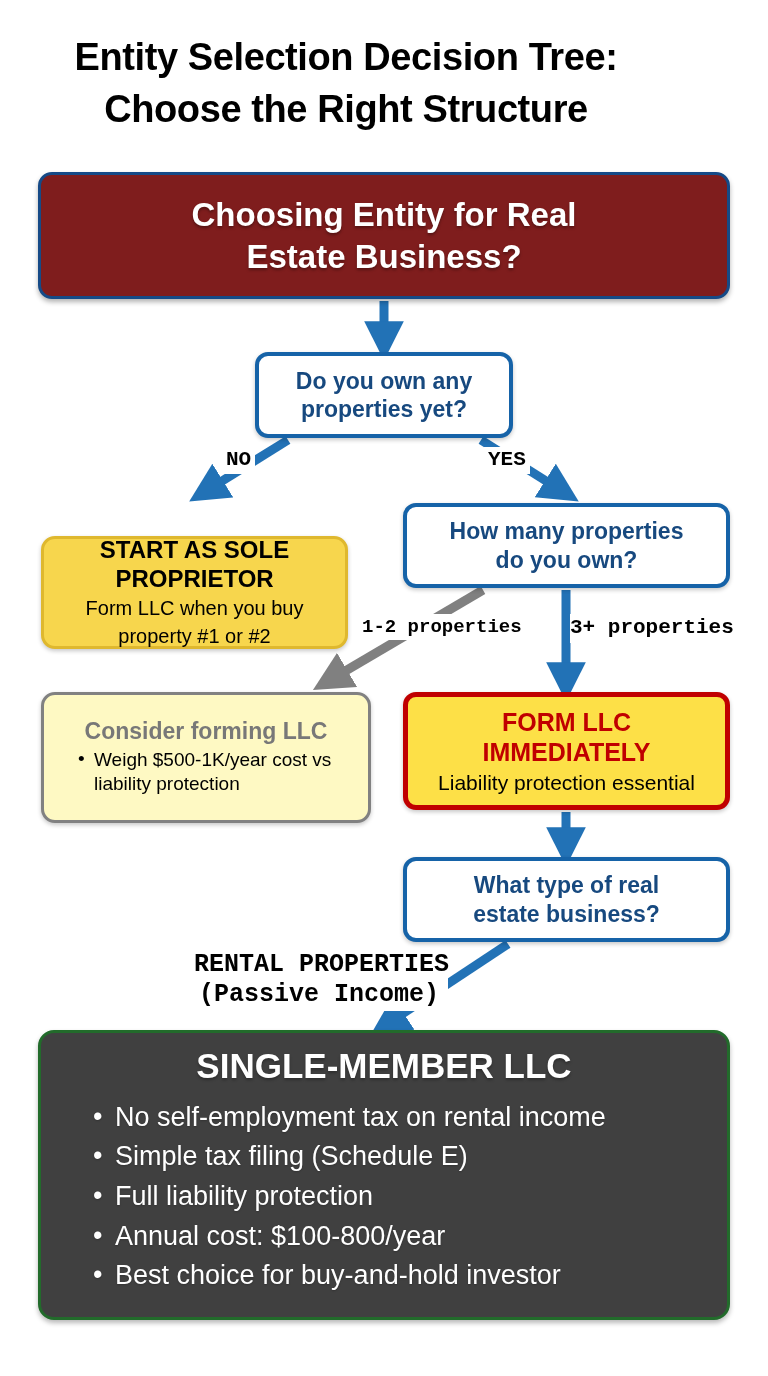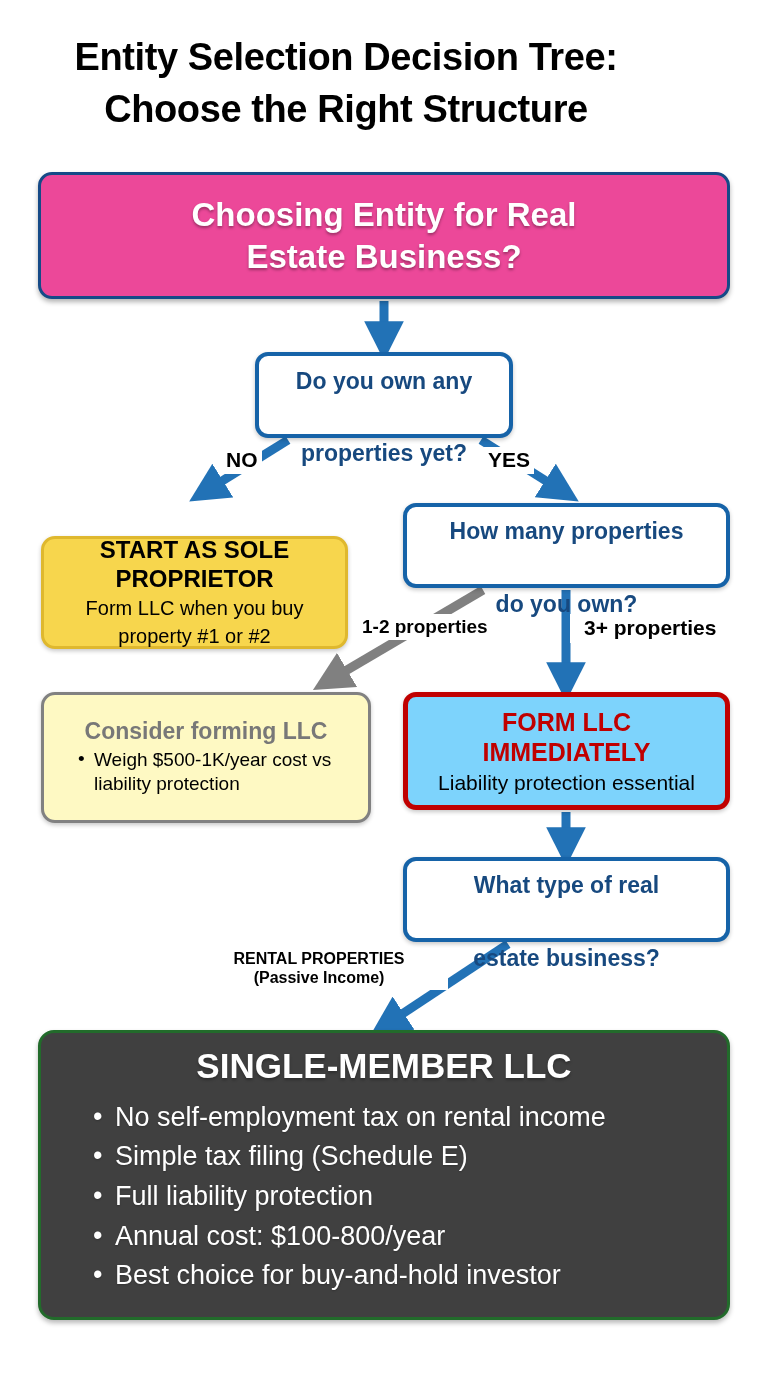--- a/index.html
+++ b/index.html
@@ -60,21 +60,21 @@
     letter-spacing: -0.4px;
   }
   #title-block .tline { display: block; white-space: nowrap; }
 
   
   #root-node {
     left: 38px;
     top: 172px;
     width: 692px;
     height: 127px;
-    background: #ec4899;
+    background: #7f1d1d;
     border: 3px solid #154a87;
     border-radius: 14px;
     color: #ffffff;
     font-weight: bold;
     font-size: 33px;
     line-height: 1.26;
     padding: 4px 18px;
     box-shadow: 0 3px 5px rgba(0,0,0,0.30);
     text-shadow: 0 2px 3px rgba(0,0,0,0.35);
   }
@@ -85,21 +85,21 @@
     background: #ffffff;
     border: 4px solid #1663a8;
     border-radius: 13px;
     color: #17497f;
     font-weight: bold;
     font-size: 23px;
     line-height: 1.22;
     padding: 4px 12px;
     box-shadow: 0 2px 4px rgba(0,0,0,0.22);
   }
-  .decision .l { display: block; margin-top: 44px; }
+  .decision .l { display: block; }
 
   #decision-own {
     left: 255px;
     top: 352px;
     width: 258px;
     height: 86px;
   }
   #decision-count {
     left: 403px;
     top: 503px;
@@ -183,21 +183,21 @@
     left: 0;
     top: -1px;
   }
 
   
   #node-form-llc {
     left: 403px;
     top: 692px;
     width: 327px;
     height: 118px;
-    background: #7dd3fc;
+    background: #fde047;
     border: 5px solid #c00000;
     border-radius: 13px;
     padding: 2px 8px;
     box-shadow: 0 2px 4px rgba(0,0,0,0.22);
   }
   #node-form-llc .hd {
     display: block;
     font-weight: bold;
     font-size: 25px;
     color: #c00000;
@@ -259,30 +259,31 @@
   
   .edge-label {
     position: absolute;
     z-index: 4;
     color: #000000;
     font-weight: bold;
     background: #ffffff;
     text-align: center;
     white-space: nowrap;
     line-height: 1.18;
+    font-family: Liberation Mono, monospace;
   }
   #label-no   { left: 222px; top: 447px; font-size: 21px; padding: 1px 4px; }
   #label-yes  { left: 484px; top: 447px; font-size: 21px; padding: 1px 4px; }
   #label-1-2  { left: 356px; top: 614px; font-size: 19px; padding: 2px 6px; text-align: right; }
-  #label-3p   { left: 570px; top: 614px; font-size: 21px; padding: 2px 14px; }
+  #label-3p   { left: 570px; top: 614px; font-size: 21px; padding: 2px 0; }
   #label-rental {
     left: 190px;
     top: 948px;
     width: 250px;
-    font-size: 16px;
+    font-size: 25px;
     padding: 2px 4px;
   }
   #label-rental .l { display: block; }
 </style>
 </head>
 <body>
 
 <div id="canvas">
 
   <div id="title-block">

